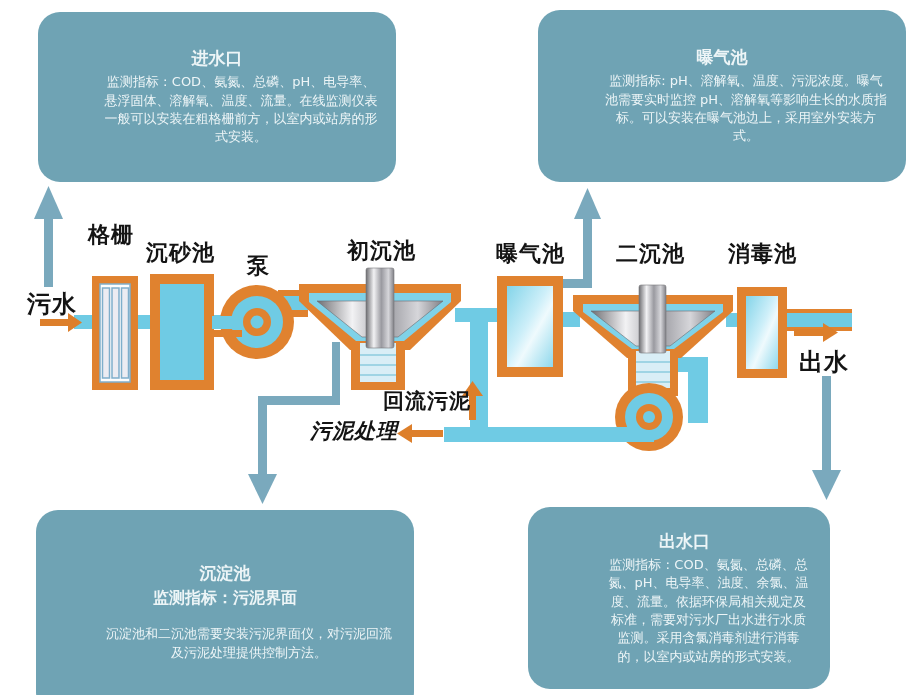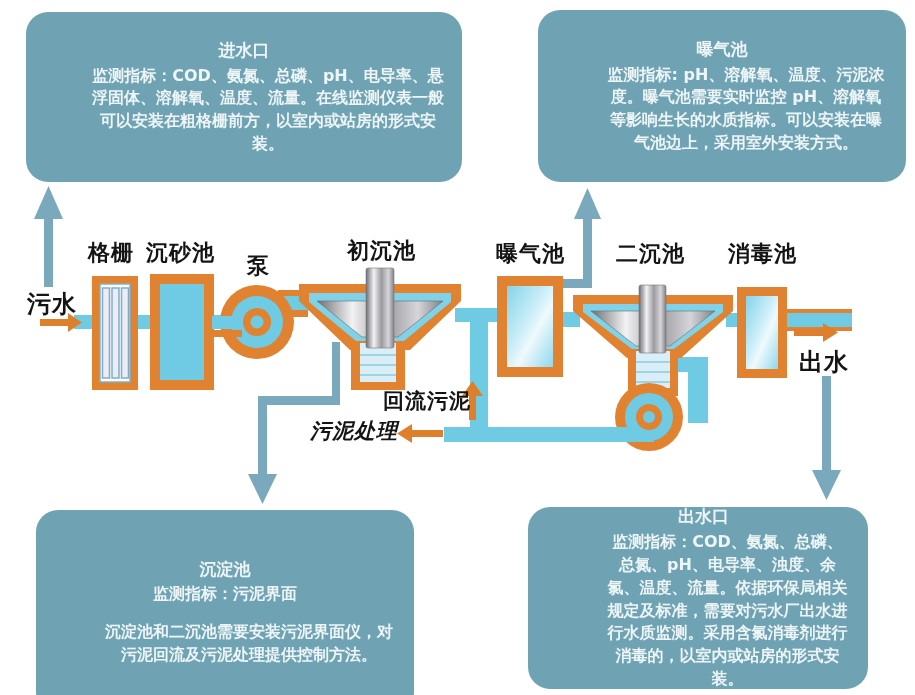--- a/index.html
+++ b/index.html
@@ -9,21 +9,21 @@
     overflow:hidden;
   }
   .stage{position:absolute;left:0;top:0;width:915px;height:695px;}
   .callout{
     position:absolute;background:#6FA3B4;border-radius:22px;
     color:#EDF5F7;display:flex;flex-direction:column;justify-content:center;
     text-align:center;box-sizing:border-box;padding:14px 18px;
   }
   .callout .title{font-size:17px;font-weight:bold;margin-bottom:3px;}
   .callout .line2{font-size:16px;font-weight:bold;margin-bottom:16px;}
-  .callout .body{font-size:16px;font-weight:bold;line-height:1.42;margin-left:48px;}
+  .callout .body{font-size:13px;font-weight:normal;line-height:1.42;margin-left:48px;}
   .plabel{
     position:absolute;color:#141414;font-weight:bold;white-space:nowrap;
     font-size:22px;letter-spacing:1px;
   }
   .plabel.big{font-size:24px;text-align:right;}
   .plabel.mid{font-size:21px;}
   svg{position:absolute;left:0;top:0;}
 </style>
 </head>
 <body>
@@ -161,43 +161,43 @@
     <g fill="#DD7F2B">
       <rect x="469" y="394" width="7" height="26"></rect>
       <polygon points="462,396 483,396 472.5,381"></polygon>
     </g>
     <g fill="#DD7F2B">
       <rect x="410" y="430" width="33" height="7"></rect>
       <polygon points="412,424 412,443 397,433.5"></polygon>
     </g>
   </svg>
 
-  <div class="callout" style="left:26px;top:12px;width:436px;height:170px;">
+  <div class="callout" style="left:38px;top:12px;width:358px;height:170px;">
     <div class="title">进水口</div>
     <div class="body">监测指标：COD、氨氮、总磷、pH、电导率、悬浮固体、溶解氧、温度、流量。在线监测仪表一般可以安装在粗格栅前方，以室内或站房的形式安装。</div>
   </div>
 
   <div class="callout" style="left:538px;top:10px;width:368px;height:172px;">
     <div class="title">曝气池</div>
     <div class="body">监测指标: pH、溶解氧、温度、污泥浓度。曝气池需要实时监控 pH、溶解氧等影响生长的水质指标。可以安装在曝气池边上，采用室外安装方式。</div>
   </div>
 
   <div class="callout" style="left:36px;top:510px;width:378px;height:204px;">
     <div class="title">沉淀池</div>
     <div class="line2">监测指标：污泥界面</div>
     <div class="body">沉淀池和二沉池需要安装污泥界面仪，对污泥回流及污泥处理提供控制方法。</div>
   </div>
 
-  <div class="callout" style="left:528px;top:507px;width:340px;height:182px;padding-left:29px;">
+  <div class="callout" style="left:528px;top:507px;width:302px;height:182px;padding-left:29px;">
     <div class="title">出水口</div>
     <div class="body">监测指标：COD、氨氮、总磷、总氮、pH、电导率、浊度、余氯、温度、流量。依据环保局相关规定及标准，需要对污水厂出水进行水质监测。采用含氯消毒剂进行消毒的，以室内或站房的形式安装。</div>
   </div>
 
   <div class="plabel big" style="left:27px;top:288px;">污水</div>
-  <div class="plabel" style="left:88px;top:238px;">格栅</div>
+  <div class="plabel" style="left:88px;top:220px;">格栅</div>
   <div class="plabel" style="left:146px;top:238px;">沉砂池</div>
   <div class="plabel" style="left:247px;top:251px;">泵</div>
   <div class="plabel" style="left:347px;top:236px;">初沉池</div>
   <div class="plabel" style="left:496px;top:239px;">曝气池</div>
   <div class="plabel" style="left:616px;top:239px;">二沉池</div>
   <div class="plabel" style="left:728px;top:239px;">消毒池</div>
   <div class="plabel big" style="left:799px;top:346px;">出水</div>
   <div class="plabel mid" style="left:383px;top:387px;text-align:right;">回流污泥</div>
   <div class="plabel mid" style="left:310px;top:417px;font-style:italic;">污泥处理</div>
 

